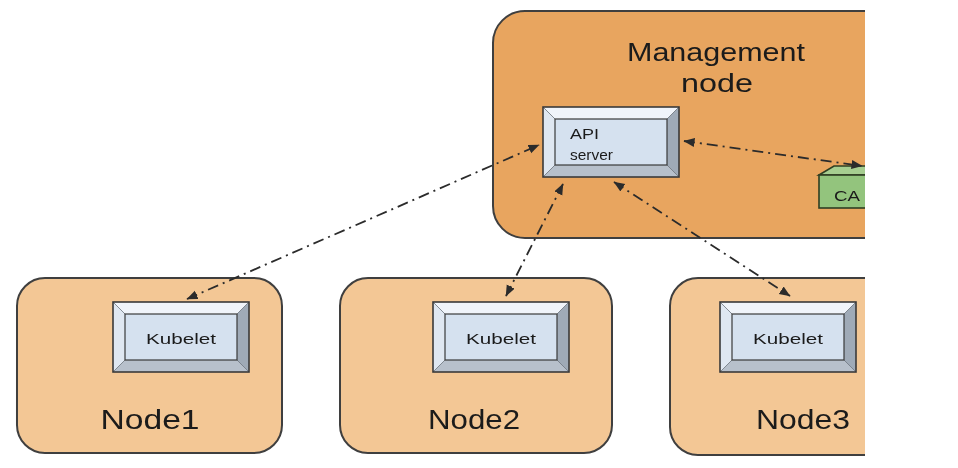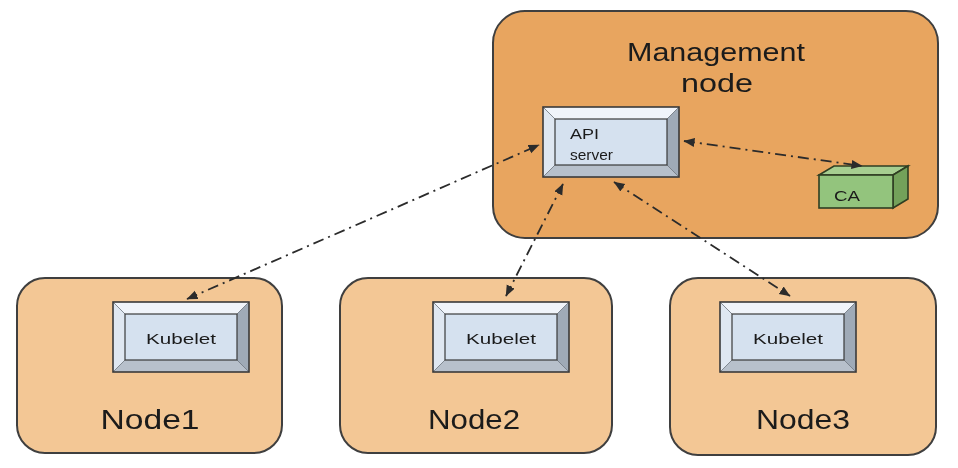--- a/index.html
+++ b/index.html
@@ -3,25 +3,24 @@
 <meta charset="utf-8">
 <style>
   html, body {
     margin: 0;
     padding: 0;
     background: #ffffff;
     font-family: "Liberation Sans", sans-serif;
   }
   .stage {
     position: relative;
-    width: 958px;
+    width: 865px;
     height: 468px;
     background: #ffffff;
     overflow: hidden;
-    border-radius: 21px;
   }
   svg text {
     font-family: "Liberation Sans", sans-serif;
     fill: #1b1b1b;
   }
   .zone-label   { font-size: 25px; }
   .node-label   { font-size: 28px; }
   .box-label    { font-size: 15px; }
 </style>
 </head>

